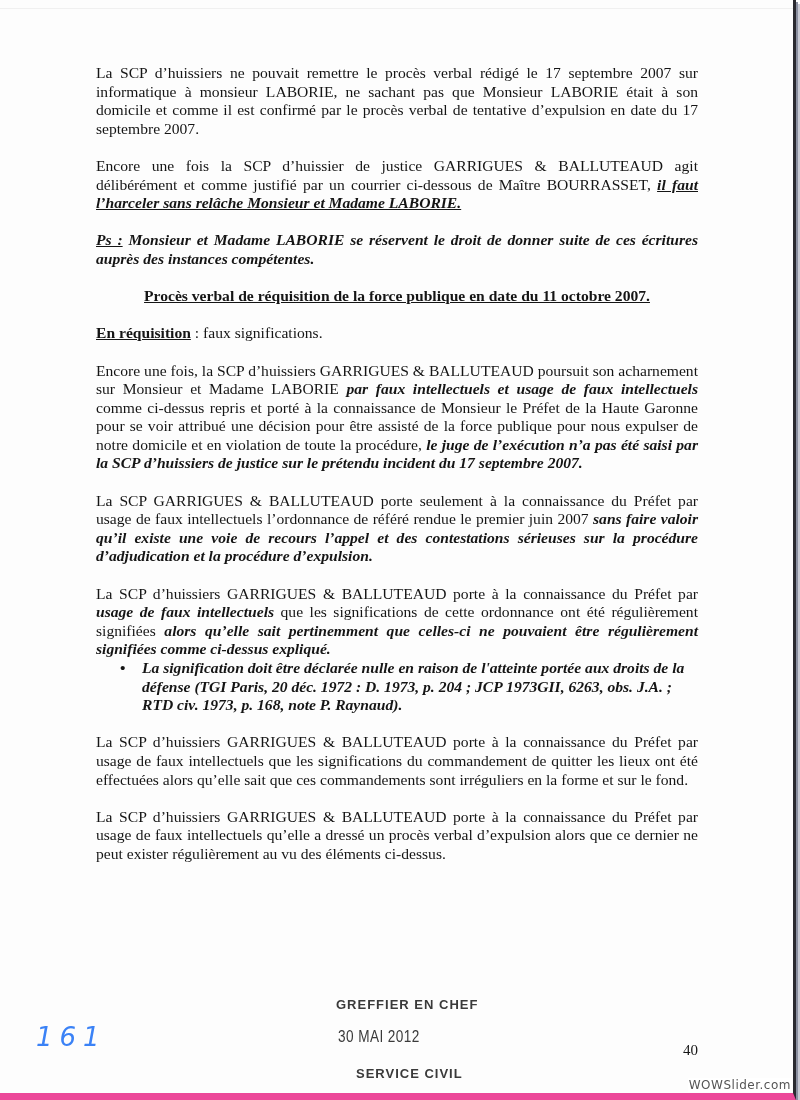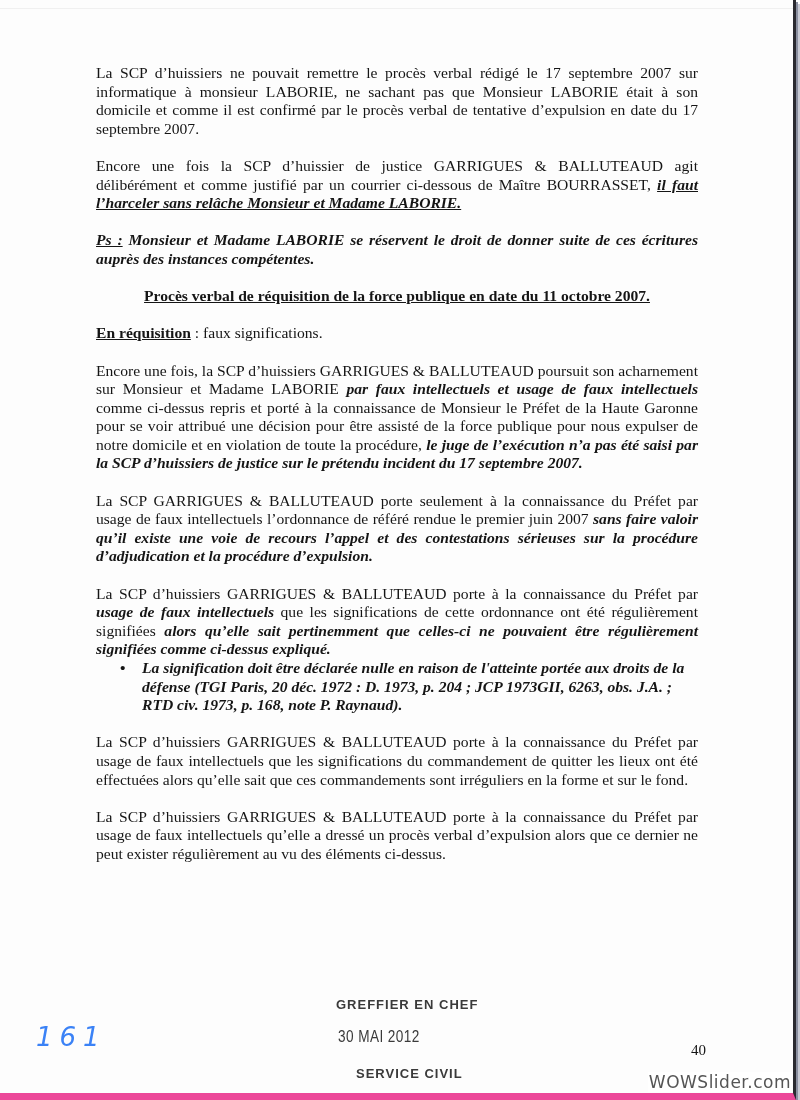--- a/index.html
+++ b/index.html
@@ -33,24 +33,24 @@
     position: absolute; font-family: "Liberation Sans", "DejaVu Sans", sans-serif;
     color: #3a3a3a; letter-spacing: 1px; font-weight: bold;
   }
   .stamp-top { left: 336px; top: 997px; font-size: 13px; }
   .stamp-date { left: 338px; top: 1028px; font-size: 16px; font-weight: normal; letter-spacing: 0.5px; transform: scaleX(0.85); transform-origin: left; }
   .stamp-bottom { left: 331px; top: 1066px; font-size: 13px; margin-left: 25px; }
   .handwritten {
     position: absolute; left: 36px; top: 1022px; font-family: "DejaVu Sans", sans-serif;
     font-size: 26px; font-style: italic; color: #3b82f6; letter-spacing: 7px; font-weight: normal;
   }
-  .page-number { position: absolute; left: 683px; top: 1042px; font-size: 15px; margin-left: 8px; }
+  .page-number { position: absolute; left: 683px; top: 1042px; font-size: 15px; }
   .watermark {
     position: absolute; right: 8px; bottom: 8px; font-family: "DejaVu Sans", sans-serif;
-    font-size: 17px; color: #555; letter-spacing: 0.5px; background: rgba(255,255,255,0.8); padding: 0 1px;
+    font-size: 12px; color: #555; letter-spacing: 0.5px; background: rgba(255,255,255,0.8); padding: 0 1px;
   }
 </style>
 </head>
 <body>
 
 <div class="page">
   <div class="ghost" style="top:8px"></div>
 
   <div class="body-text">
     <p>La SCP d’huissiers ne pouvait remettre le procès verbal rédigé le 17 septembre 2007 sur informatique  à monsieur LABORIE,  ne sachant pas que Monsieur LABORIE était à son domicile et comme il est confirmé par le procès verbal de tentative d’expulsion en date du 17 septembre 2007.</p>

